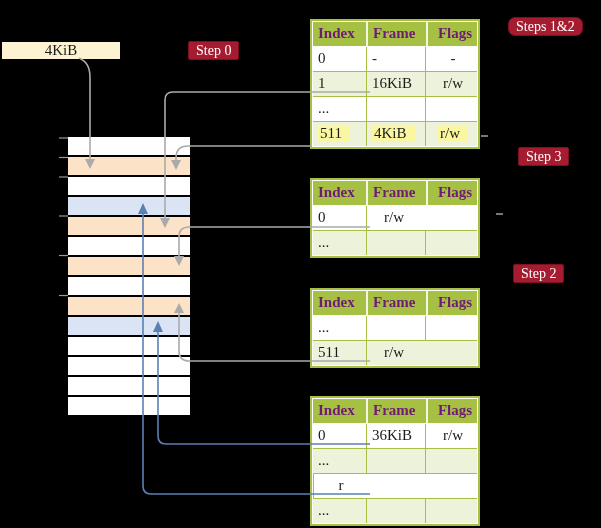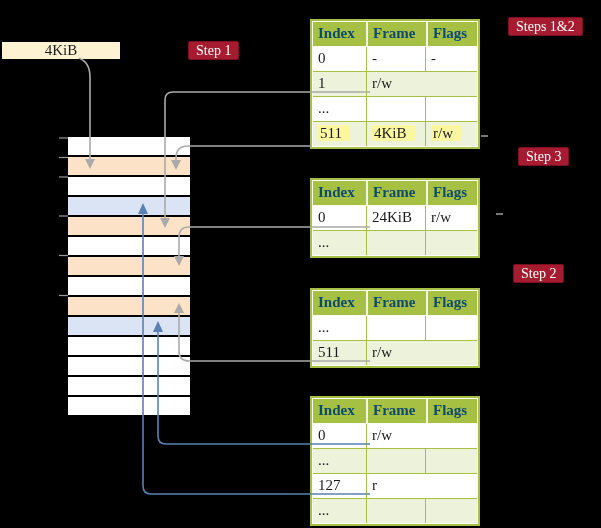--- a/index.html
+++ b/index.html
@@ -12,21 +12,21 @@
     position:absolute;left:2px;top:42px;width:118px;height:17px;
     background:var(--cream);color:#1a1a1a;font-size:15px;line-height:17px;
     text-align:center;
   }
   
   .badge{
     position:absolute;background:var(--crimson);color:#fff;
     font-size:14px;line-height:15px;padding:1px 7px;border:1px solid #7d1020;
     border-radius:2px;white-space:nowrap;
   }
-  .badge.steps12{left:508px;top:17px;}
+  .badge.steps12{left:508px;top:17px;border-radius:7px;}
   .badge.step0{left:188px;top:41px;}
   .badge.step3{left:518px;top:147px;}
   .badge.step4{left:513px;top:264px;}
   
   .memory{
     position:absolute;left:68px;top:137px;width:122px;height:278px;
     background:#000;display:flex;flex-direction:column;gap:2px;
   }
   .m-row{flex:1;}
   .m-plain{background:#ffffff;}
@@ -37,43 +37,43 @@
     position:absolute;left:310px;border:2px solid var(--green);
     background:#fff;padding:1px;
   }
   .pt-1{top:19px;} .pt-2{top:178px;} .pt-3{top:288px;} .pt-4{top:396px;}
   .pt-row{display:flex;height:24px;line-height:23px;border-top:1px solid var(--green);}
   .pt-row:nth-child(2){border-top-color:#fbfcf7;}
   .pt-header{height:24px;border-top:none;background:var(--green);color:#fff;font-weight:bold;}
   .pt-cell{font-size:15px;padding-left:5px;color:#1a1a1a;overflow:hidden;white-space:nowrap;}
   .pt-cell.c0{width:48px;}
   .pt-cell.c1{width:53px;border-left:1.5px solid var(--green);}
-  .pt-cell.c2{width:44px;border-left:1.5px solid var(--green);}
-  .pt-header .pt-cell{color:#0c4a6e;}
+  .pt-cell.c2{width:44px;border-left:1.5px solid var(--green);text-align:center;}
+  .pt-header .pt-cell{color:#701a75;}
   .pt-header .pt-cell.c1,.pt-header .pt-cell.c2{border-left:2px solid rgba(255,255,255,.85);}
   .pt-row.shaded{background:var(--palegreen);}
   .hl{background:var(--yellow);padding:0 8px 0 2px;}
   
   svg.overlay{position:absolute;left:0;top:0;}
   .connector-gray{fill:none;stroke:var(--grayline);stroke-width:1.6;}
   .connector-blue{fill:none;stroke:var(--blueline);stroke-width:1.6;}
   .head-gray{fill:var(--grayline);stroke:none;}
   .head-blue{fill:var(--blueline);stroke:none;}
   .tick{stroke:var(--tick);stroke-width:1.2;}
   .stub{fill:#777;stroke:none;}
 </style>
 </head>
 <body>
 
 <div class="stage">
 
   <div class="frame-label">4KiB</div>
 
   <div class="badge steps12">Steps 1&amp;2</div>
-  <div class="badge step0">Step 1</div>
+  <div class="badge step0">Step 0</div>
   <div class="badge step3">Step 3</div>
   <div class="badge step4">Step 2</div>
 
   <div class="memory" id="memory">
       <div class="m-row m-plain"></div>
       <div class="m-row m-frame"></div>
       <div class="m-row m-plain"></div>
       <div class="m-row m-data"></div>
       <div class="m-row m-frame"></div>
       <div class="m-row m-plain"></div>
@@ -93,20 +93,21 @@
         <div class="pt-cell c1">Frame</div>
         <div class="pt-cell c2">Flags</div>
       </div>
       <div class="pt-row">
         <div class="pt-cell c0">0</div>
         <div class="pt-cell c1">-</div>
         <div class="pt-cell c2">-</div>
       </div>
       <div class="pt-row shaded">
         <div class="pt-cell c0">1</div>
+        <div class="pt-cell c1">16KiB</div>
         <div class="pt-cell c2">r/w</div>
       </div>
       <div class="pt-row">
         <div class="pt-cell c0">...</div>
         <div class="pt-cell c1"></div>
         <div class="pt-cell c2"></div>
       </div>
       <div class="pt-row shaded">
         <div class="pt-cell c0"><span class="hl">511</span></div>
         <div class="pt-cell c1"><span class="hl">4KiB</span></div>
@@ -114,21 +115,20 @@
       </div>
     </div>
   <div class="pt pt-2">
       <div class="pt-row pt-header">
         <div class="pt-cell c0">Index</div>
         <div class="pt-cell c1">Frame</div>
         <div class="pt-cell c2">Flags</div>
       </div>
       <div class="pt-row">
         <div class="pt-cell c0">0</div>
-        <div class="pt-cell c1">24KiB</div>
         <div class="pt-cell c2">r/w</div>
       </div>
       <div class="pt-row shaded">
         <div class="pt-cell c0">...</div>
         <div class="pt-cell c1"></div>
         <div class="pt-cell c2"></div>
       </div>
     </div>
   <div class="pt pt-3">
       <div class="pt-row pt-header">
@@ -147,29 +147,29 @@
       </div>
     </div>
   <div class="pt pt-4">
       <div class="pt-row pt-header">
         <div class="pt-cell c0">Index</div>
         <div class="pt-cell c1">Frame</div>
         <div class="pt-cell c2">Flags</div>
       </div>
       <div class="pt-row">
         <div class="pt-cell c0">0</div>
-        <div class="pt-cell c2">r/w</div>
-      </div>
-      <div class="pt-row shaded">
-        <div class="pt-cell c0">...</div>
-        <div class="pt-cell c1"></div>
-        <div class="pt-cell c2"></div>
-      </div>
-      <div class="pt-row">
-        <div class="pt-cell c0">127</div>
+        <div class="pt-cell c1">36KiB</div>
+        <div class="pt-cell c2">r/w</div>
+      </div>
+      <div class="pt-row shaded">
+        <div class="pt-cell c0">...</div>
+        <div class="pt-cell c1"></div>
+        <div class="pt-cell c2"></div>
+      </div>
+      <div class="pt-row">
         <div class="pt-cell c2">r</div>
       </div>
       <div class="pt-row shaded">
         <div class="pt-cell c0">...</div>
         <div class="pt-cell c1"></div>
         <div class="pt-cell c2"></div>
       </div>
     </div>
 
   <svg class="overlay" width="601" height="528" viewBox="0 0 601 528">

